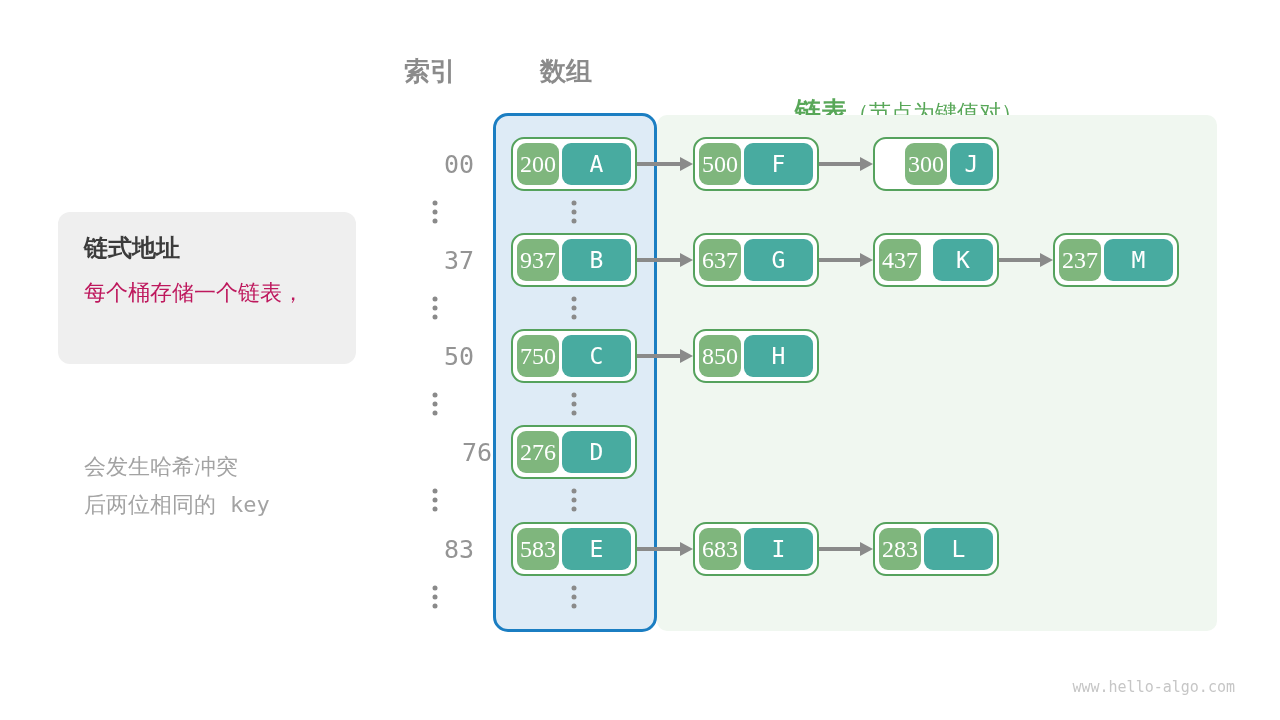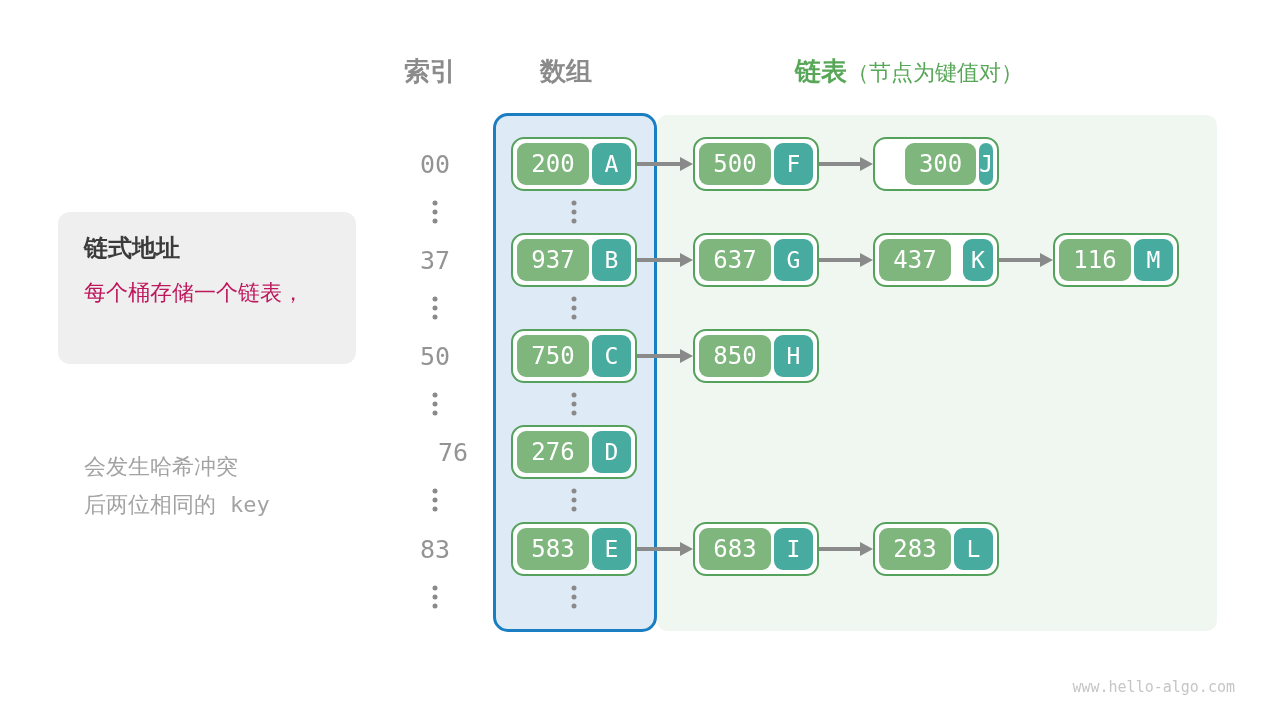--- a/index.html
+++ b/index.html
@@ -14,21 +14,21 @@
 
   
   .col-header {
     position: absolute;
     top: 54px;
     font-size: 26px;
     font-weight: 700;
     color: #8b8b8b;
     white-space: nowrap;
   }
-  .col-header.green { color: #58a758; }
+  .col-header.green { color: #58a758; margin-top: 40px; }
   .list-note {
     font-size: 22px;
     font-weight: 400;
     color: #58a758;
   }
 
   
   .info-card {
     position: absolute;
     left: 58px; top: 212px;
@@ -73,20 +73,21 @@
   }
 
   
   .index-label {
     position: absolute;
     transform: translate(-50%, -50%);
     font-family: "DejaVu Sans Mono", monospace;
     font-size: 25px;
     color: #949494;
     white-space: nowrap;
+    margin-left: 24px;
   }
   .dots {
     position: absolute;
     transform: translate(-50%, -50%);
     display: flex; flex-direction: column; align-items: center;
     gap: 4px;
   }
   .dots i {
     width: 5px; height: 5px; border-radius: 50%;
     background: #8a8a8a; display: block;
@@ -101,21 +102,21 @@
     border-radius: 13px;
     padding: 4px;
     display: flex; gap: 3px;
   }
   .node .key, .node .val {
     display: flex; align-items: center; justify-content: center;
     color: #ffffff;
     font-family: "DejaVu Sans Mono", monospace;
     border-radius: 9px;
   }
-  .node .key { width: 72px; background: #7fb67d; font-size: 24px; }
+  .node .key { width: 42px; background: #7fb67d; font-size: 24px; font-family: Liberation Serif, serif; }
   .node .val { flex: 1; background: #48aba0; font-size: 23px; }
 
   
   .arrow { position: absolute; height: 4px; background: #8a8a8a; }
   .arrow::after {
     content: "";
     position: absolute;
     right: -13px; top: 50%;
     transform: translateY(-50%);
     width: 0; height: 0;
@@ -181,21 +182,21 @@
       <div class="key">637</div>
       <div class="val">G</div>
     </div>
     <div class="arrow" style="left: 819px; top: 258px; width: 41px;"></div>
     <div class="node" style="left: 873px; top: 233px; gap: 12px;">
       <div class="key">437</div>
       <div class="val">K</div>
     </div>
     <div class="arrow" style="left: 999px; top: 258px; width: 41px;"></div>
     <div class="node" style="left: 1053px; top: 233px;">
-      <div class="key">116</div>
+      <div class="key">237</div>
       <div class="val">M</div>
     </div>
     <div class="index-label" style="left: 435px; top: 356px;">50</div>
     <div class="node" style="left: 511px; top: 329px;">
       <div class="key">750</div>
       <div class="val">C</div>
     </div>
     <div class="arrow" style="left: 637px; top: 354px; width: 43px;"></div>
     <div class="node" style="left: 693px; top: 329px;">
       <div class="key">850</div>

